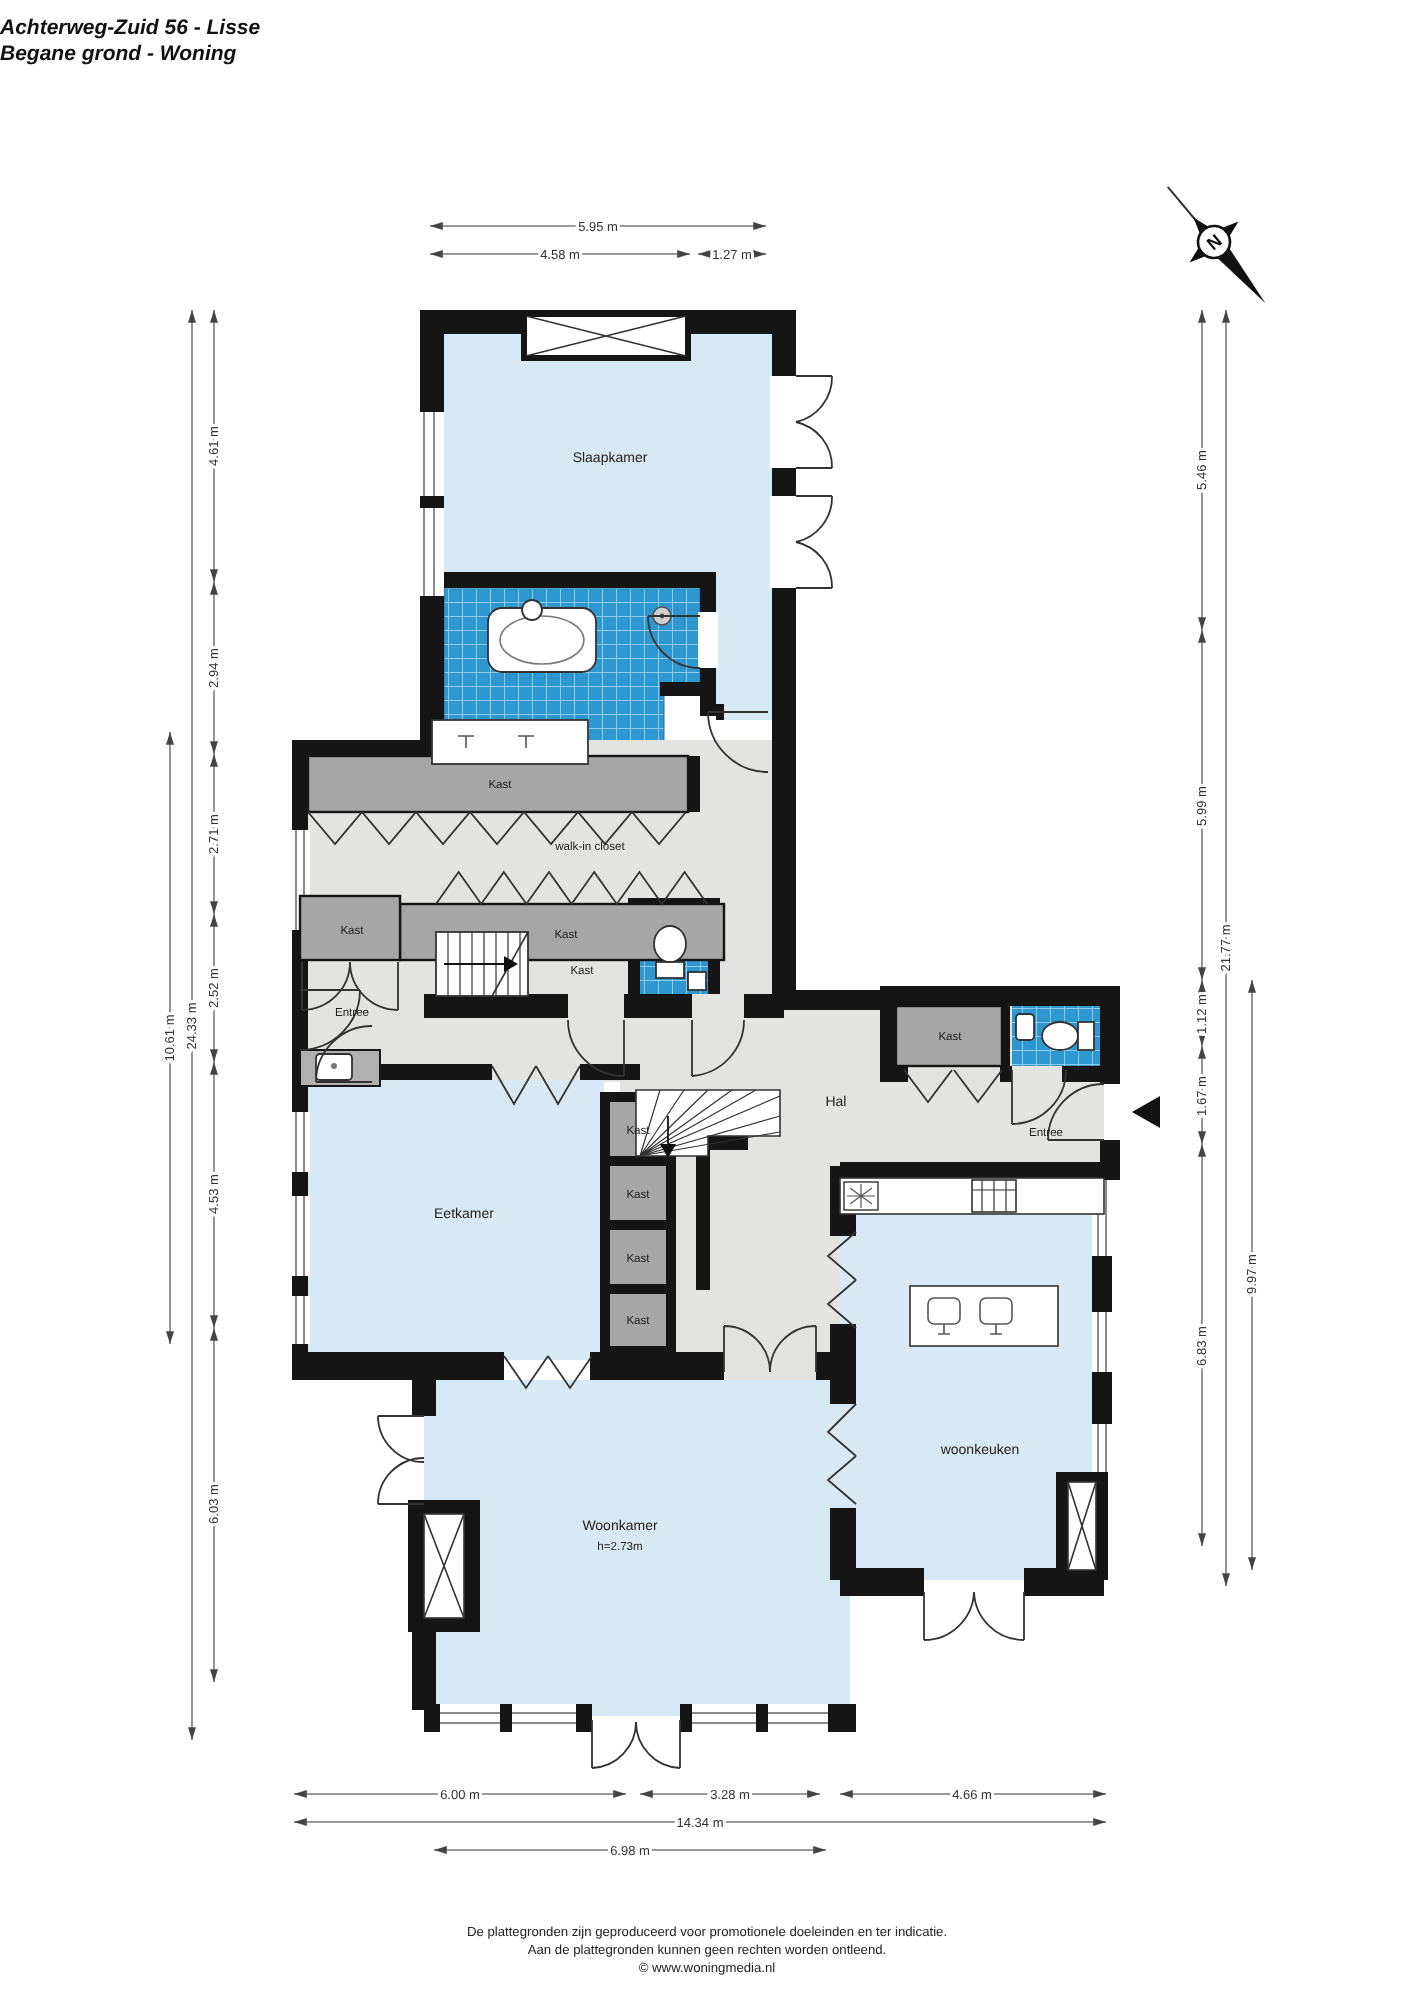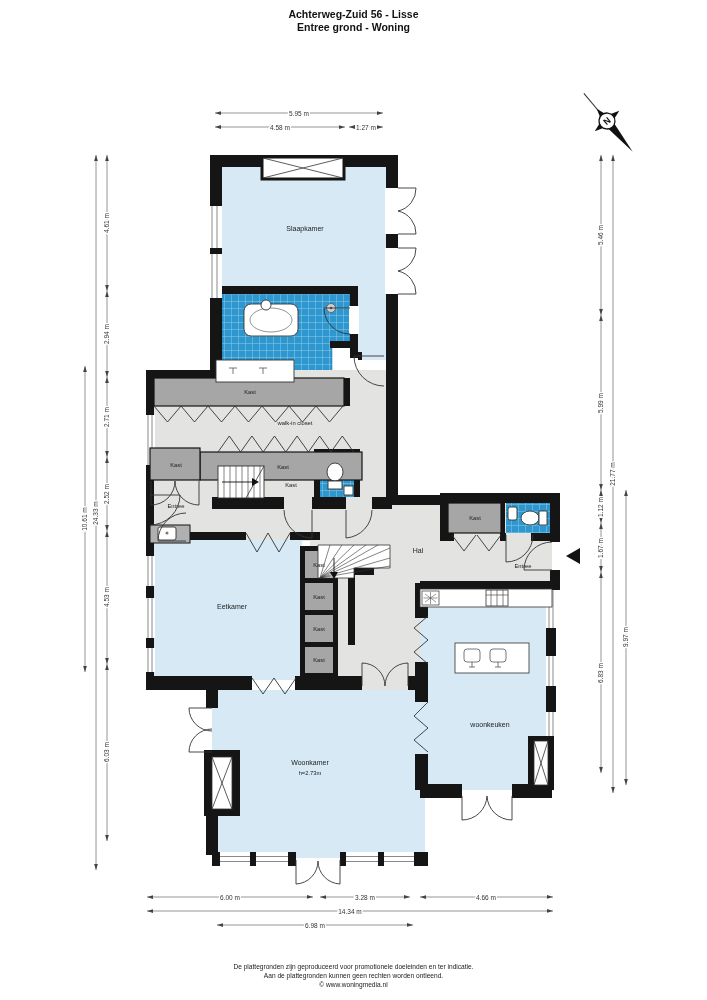--- a/index.html
+++ b/index.html
@@ -1,39 +1,39 @@
 <!DOCTYPE html>
 <html><head>
 <meta charset="utf-8">
 <style>
   html,body{margin:0;padding:0;background:#fff;}
   .page{position:relative;width:707px;height:1000px;background:#fff;overflow:hidden;
         font-family:"Liberation Sans",sans-serif;}
-  .title{position:absolute;top:8px;left:0;width:100%;text-align:center;
-         font-size:10.5px;font-weight:bold;color:#111;line-height:1.25;}
+  .title{position:absolute;top:8px;left:0;width:100%;text-align:left;
+         font-size:10.5px;font-weight:bold;color:#111;line-height:1.25;font-style:italic;}
   .footer{position:absolute;top:962px;left:0;width:100%;text-align:center;
           font-size:6.6px;color:#222;line-height:1.4;}
   svg{position:absolute;left:0;top:0;}
   .rm{font-size:7px;fill:#222;text-anchor:middle;}
   .rs{font-size:5.8px;fill:#222;text-anchor:middle;}
   .dim{font-size:6.5px;fill:#333;text-anchor:middle;paint-order:stroke;stroke:#fff;stroke-width:3px;}
   .dl{stroke:#7a7a7a;stroke-width:0.8;fill:none;}
   .wall{fill:#151515;}
   .win{stroke:#8a8a8a;stroke-width:1;}
   .door{stroke:#333;stroke-width:0.9;fill:none;}
   .fix{stroke:#333;stroke-width:0.9;fill:#fff;}
 </style>
 </head>
 <body>
 
 <div class="page">
 
   <div class="title">
     <div>Achterweg-Zuid 56 - Lisse</div>
-    <div>Entree grond - Woning</div>
+    <div>Begane grond - Woning</div>
   </div>
 
   <svg width="707" height="1000" viewBox="0 0 707 1000">
     <defs>
       <pattern id="tl" width="7" height="7" patternUnits="userSpaceOnUse">
         <rect width="7" height="7" fill="#2e97cf"></rect>
         <path d="M0,0 H7 M0,0 V7" stroke="#8ecbe8" stroke-width="1" fill="none"></path>
       </pattern>
       <marker id="arr" markerWidth="9" markerHeight="8" refX="8" refY="3" orient="auto-start-reverse">
         <path d="M0,0.5 L8,3 L0,5.5 Z" fill="#444"></path>

